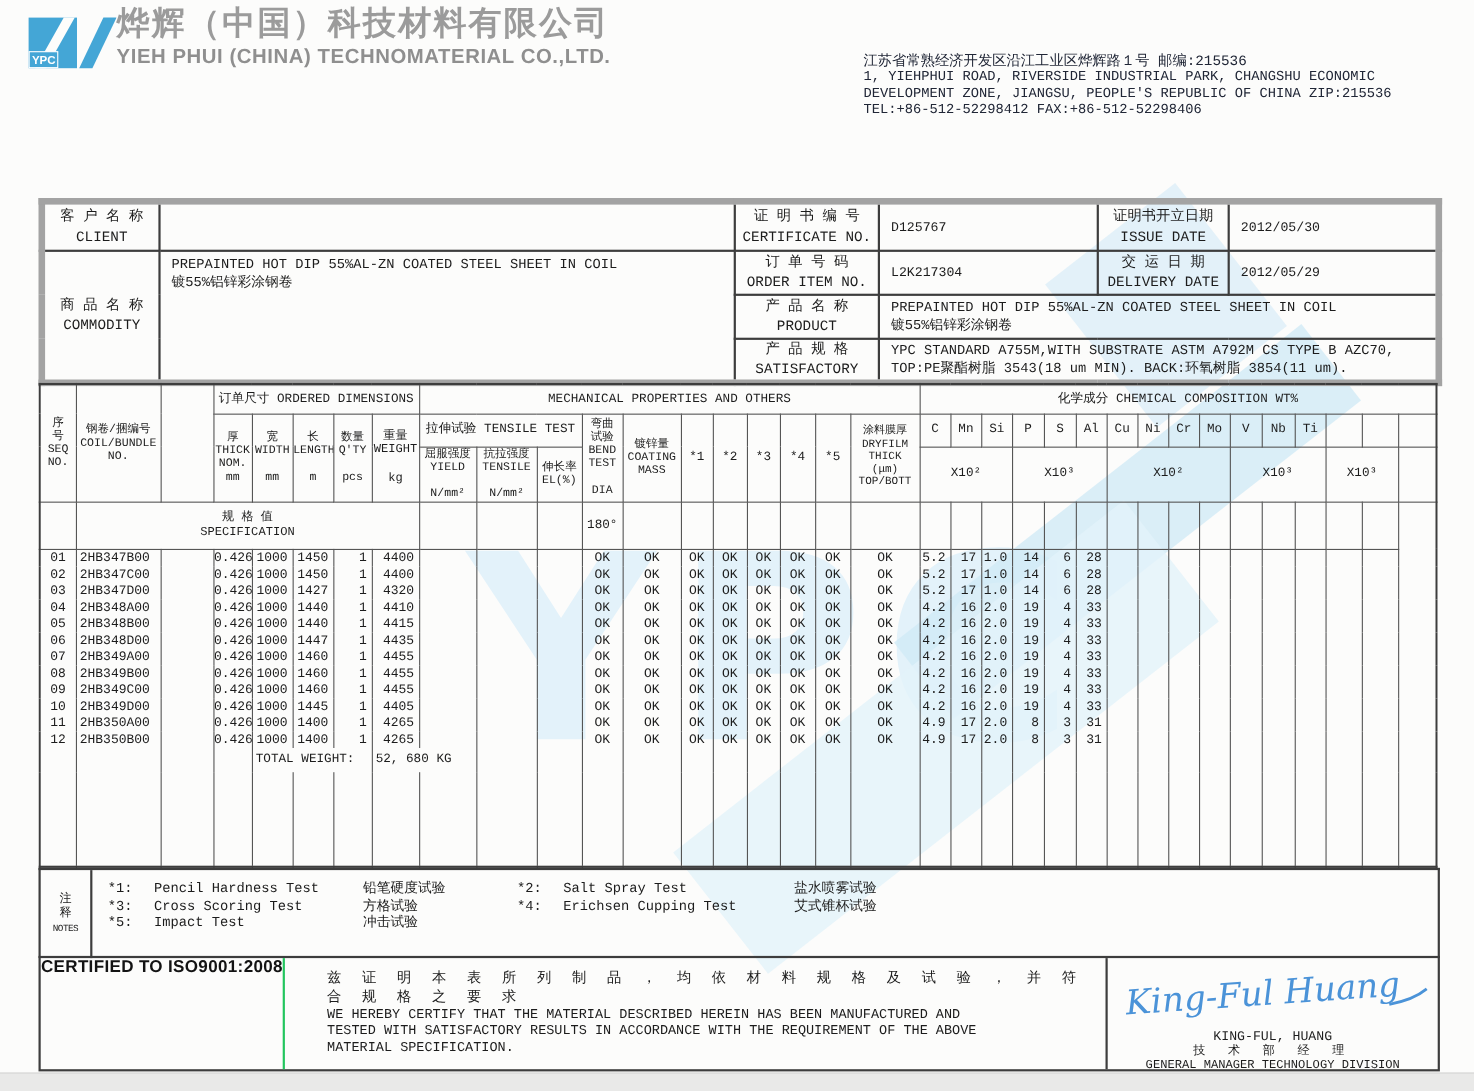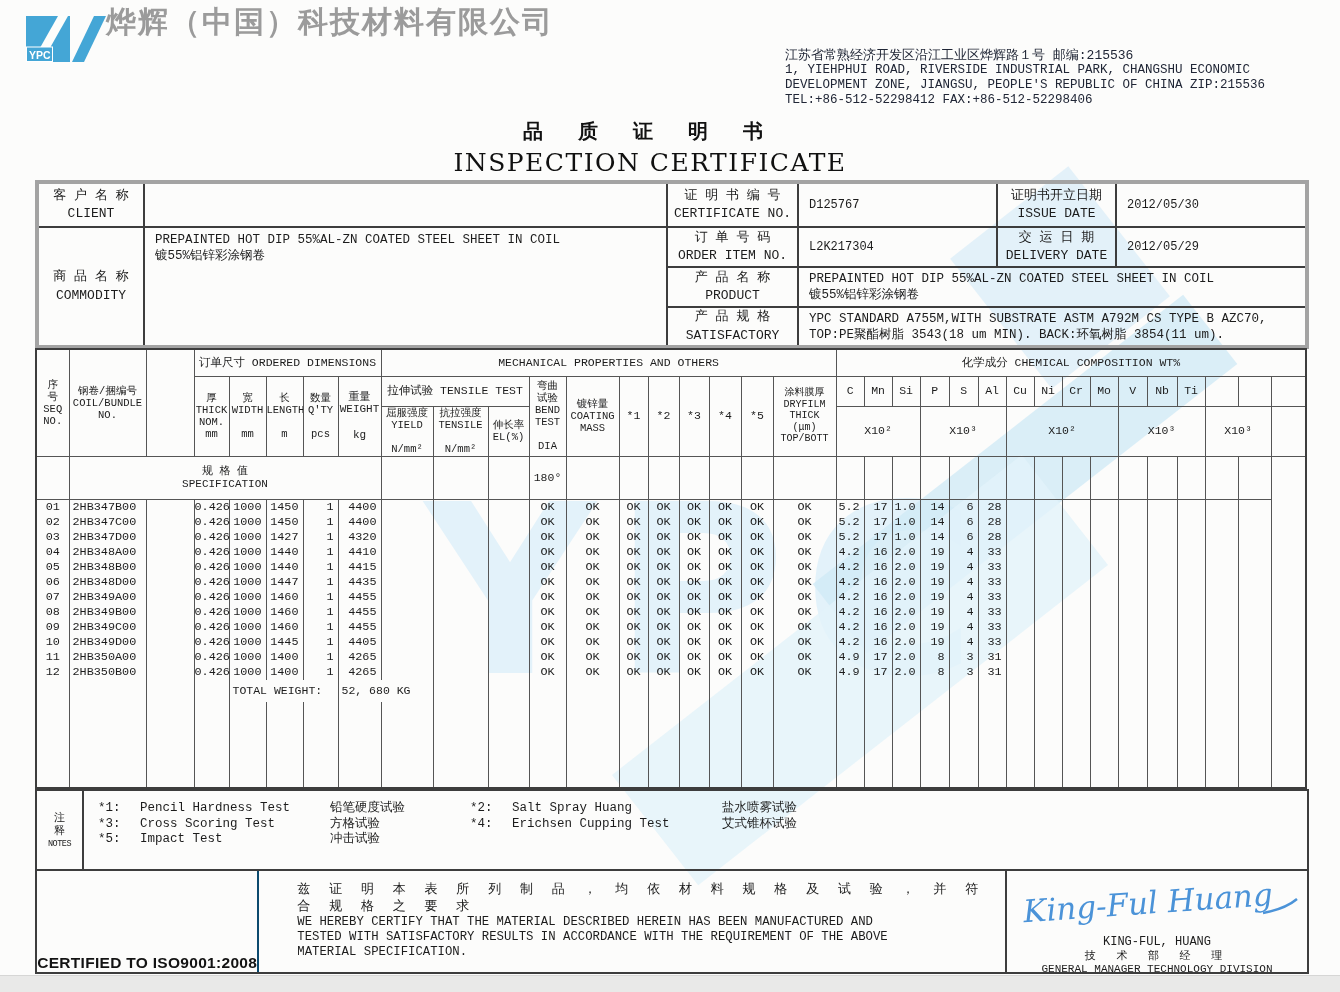--- a/index.html
+++ b/index.html
@@ -9,21 +9,21 @@
   .layer{position:absolute;z-index:1;}
   .pre{white-space:pre-line;}
   
   .co-cn{font-family:"DejaVu Sans",sans-serif;font-size:30px;font-weight:bold;color:#9b9b9b;letter-spacing:2px;line-height:32px;}
   .co-en{font-family:"Liberation Sans","DejaVu Sans",sans-serif;font-size:18.5px;font-weight:bold;color:#8f8f8f;letter-spacing:0.5px;margin-top:2px;}
   .addr{font-size:12.5px;line-height:15px;color:#202636;}
   .title-cn{font-family:"DejaVu Sans",sans-serif;font-size:20px;font-weight:bold;letter-spacing:14px;color:#111;}
   .title-en{font-family:"DejaVu Serif","Liberation Serif",serif;font-size:25px;letter-spacing:1.5px;color:#101010;margin-top:3px;}
   
   table{border-collapse:collapse;table-layout:fixed;background:transparent;}
-  .itbl{width:1270px;border:4px solid #a3a3a3;padding-left:20px;}
+  .itbl{width:1270px;border:6px solid #a3a3a3;padding-left:20px;}
   .itbl td{border:2px solid #3d3d3d;vertical-align:middle;padding:0 6px;overflow:hidden;}
   .itbl .lab{text-align:center;font-size:13px;line-height:1.4;padding:0 2px;}
   .itbl .val{font-size:12px;padding-left:10px;}
   .itbl .val2{font-size:12.5px;line-height:16px;padding-left:10px;}
   .vtop{vertical-align:top !important;padding-top:4px !important;}
   
   .mtbl{width:1270px;height:441px;border:2px solid #3d3d3d;}
   .mtbl td{border-left:1px solid #555;border-right:1px solid #555;padding:0;margin:0;
            text-align:center;vertical-align:middle;font-size:11.5px;line-height:1.15;overflow:hidden;}
   .mtbl .hb{border-top:1px solid #555;border-bottom:1px solid #555;}
@@ -34,21 +34,21 @@
   .num{text-align:right !important;padding-right:4px !important;}
   .lft{text-align:left !important;padding-left:3px !important;}
   .small{font-size:10px !important;}
   
   .notes-box{left:35px;top:789px;width:1270px;height:80px;border:2px solid #3d3d3d;border-bottom:none;display:flex;}
   .notes-label{width:45px;border-right:2px solid #3d3d3d;display:flex;flex-direction:column;align-items:center;justify-content:center;font-size:11px;line-height:13px;}
   .notes-label .sm{font-size:8.5px;letter-spacing:-0.5px;}
   .nline{display:flex;font-size:12.5px;line-height:15.5px;white-space:nowrap;}
   .ncode{width:42px;} .nen1{width:190px;} .ncn1{width:140px;} .nen2{width:210px;}
   .foot-box{left:35px;top:869px;width:1270px;height:101px;border:2px solid #3d3d3d;display:flex;}
-  .fcell1{width:227px;border-right:2px solid #0c4a6e;display:flex;align-items:flex-end;justify-content:center;}
+  .fcell1{width:227px;border-right:2px solid #22c55e;display:flex;align-items:flex-start;justify-content:center;}
   .iso{font-family:"Liberation Sans","DejaVu Sans",sans-serif;font-weight:bold;font-size:15.5px;color:#131313;letter-spacing:0.3px;}
   .fcell2{width:729px;border-right:2px solid #3d3d3d;padding:10px 0 0 38px;}
   .cert-cn{font-size:13px;letter-spacing:5.5px;line-height:17px;}
   .cert-en{font-size:12.3px;line-height:15px;white-space:pre-line;}
   .fcell3{flex:1;text-align:center;position:relative;}
   .sig-name{font-size:12px;line-height:13px;}
   .sig-cn{font-size:11px;letter-spacing:7px;line-height:14px;}
   .sig-en{font-size:11px;line-height:13px;}
   .graybar{left:0;top:975px;width:1340px;height:17px;background:#e9e9e8;border-top:1px solid #d6d6d5;}
   .bigwm{font-family:"DejaVu Sans",sans-serif;font-weight:bold;color:#e3f2fa;}
@@ -66,34 +66,31 @@
   <div class="layer" style="left:18px;top:6px;display:flex;align-items:flex-start;">
     <svg width="88" height="60" viewBox="0 0 88 60">
       <rect x="8" y="10" width="44" height="46" fill="#44a6d6"></rect>
       <polygon points="14,56 40,10 50,10 24,56" fill="#fdfdfb"></polygon>
       <polygon points="54,56 76,10 88,10 66,56" fill="#44a6d6"></polygon>
       <rect x="8.5" y="41" width="26" height="14.5" fill="#44a6d6" stroke="#ffffff" stroke-width="1"></rect>
       <text x="11" y="52.5" font-family="Liberation Sans, DejaVu Sans, sans-serif" font-size="10.5" font-weight="bold" fill="#ffffff">YPC</text>
     </svg>
     <div style="">
       <div class="co-cn">烨辉（中国）科技材料有限公司</div>
+      <div class="co-en">YIEH PHUI (CHINA) TECHNOMATERIAL CO.,LTD.</div>
     </div>
   </div>
 
   <div class="layer addr" style="left:785px;top:48px;">
     <div style="font-size:13px;">江苏省常熟经济开发区沿江工业区烨辉路１号 邮编:215536</div>
     <div>1, YIEHPHUI ROAD, RIVERSIDE INDUSTRIAL PARK, CHANGSHU ECONOMIC</div>
     <div>DEVELOPMENT ZONE, JIANGSU, PEOPLE'S REPUBLIC OF CHINA ZIP:215536</div>
     <div>TEL:+86-512-52298412  FAX:+86-512-52298406</div>
   </div>
 
-  <div class="layer" style="left:400px;top:118px;width:500px;text-align:center;">
-    <div class="title-cn">品 质 证 明 书</div>
-    <div class="title-en">INSPECTION CERTIFICATE</div>
-  </div>
 
   <div class="layer" style="left:35px;top:180px;">
     <table class="itbl">
       <colgroup>
           <col style="width:107px">
           <col style="width:523px">
           <col style="width:131px">
           <col style="width:199px">
           <col style="width:119px">
           <col style="width:191px">
@@ -824,21 +821,21 @@
       <span>注</span>
       <span>释</span>
       <span class="sm">NOTES</span>
     </div>
     <div style="padding:10px 0 0 14px;">
       <div class="nline">
         <span class="ncode">*1:</span>
         <span class="nen1">Pencil Hardness Test</span>
         <span class="ncn1">铅笔硬度试验</span>
         <span class="ncode">*2:</span>
-        <span class="nen2">Salt Spray Huang</span>
+        <span class="nen2">Salt Spray Test</span>
         <span>盐水喷雾试验</span>
       </div>
       <div class="nline">
         <span class="ncode">*3:</span>
         <span class="nen1">Cross Scoring Test</span>
         <span class="ncn1">方格试验</span>
         <span class="ncode">*4:</span>
         <span class="nen2">Erichsen Cupping Test</span>
         <span>艾式锥杯试验</span>
       </div>

